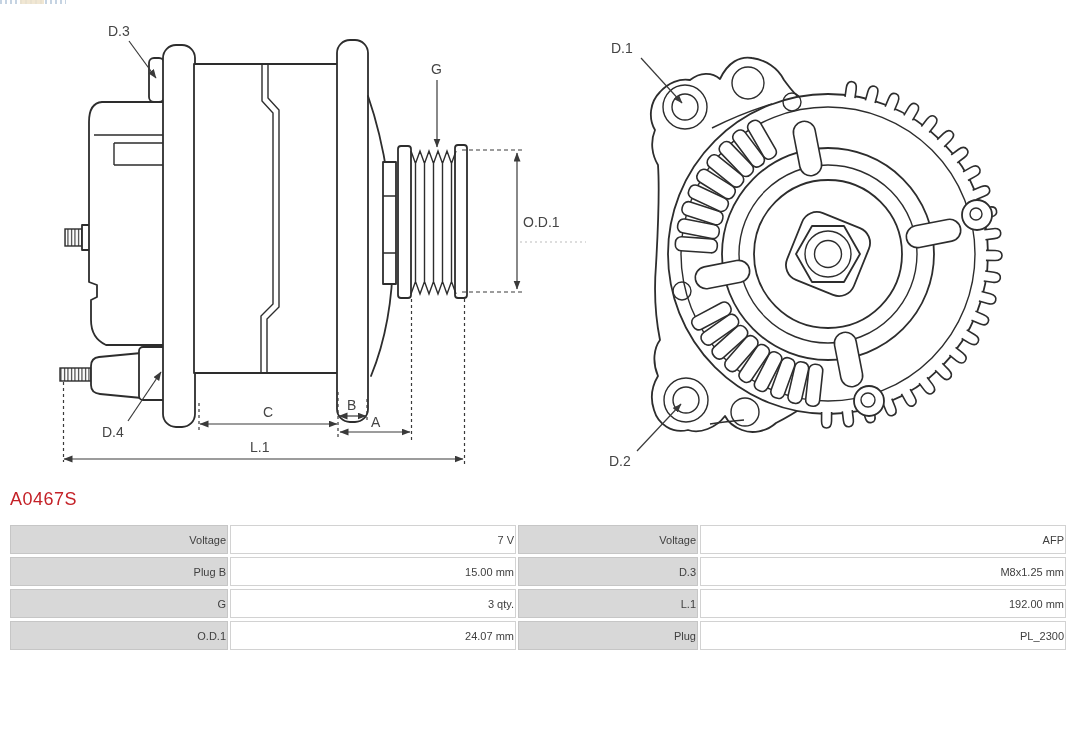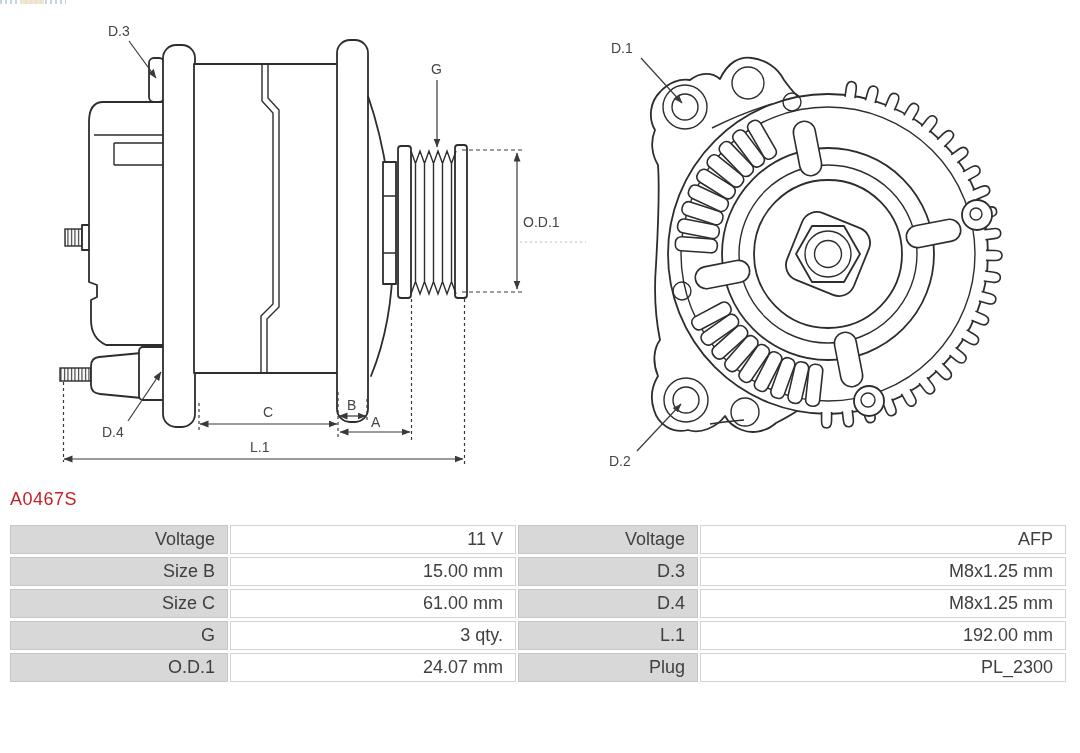--- a/index.html
+++ b/index.html
@@ -10,22 +10,22 @@
   svg{display:block;}
   .outline{fill:#ffffff;stroke:#2d2d2d;stroke-width:1.8;stroke-linejoin:round;}
   .stroke{fill:none;stroke:#2d2d2d;stroke-width:1.8;stroke-linejoin:round;stroke-linecap:round;}
   .thin{fill:none;stroke:#2d2d2d;stroke-width:1.4;}
   .dim{fill:none;stroke:#3a3a3a;stroke-width:1.2;}
   .dot{fill:none;stroke:#3a3a3a;stroke-width:1.2;stroke-dasharray:3 3;}
   .faint{fill:none;stroke:#bcbcbc;stroke-width:1.2;stroke-dasharray:2 3;}
   .lab{fill:#454545;font-size:14px;font-family:"Liberation Sans",sans-serif;}
   .part-number{margin:3px 0 12px 10px;font-size:18px;letter-spacing:.5px;color:#c42127;}
   table.spec{border-collapse:separate;border-spacing:2px 3px;width:1056px;margin:4px 0 0 8px;table-layout:fixed;}
-  table.spec td{height:27px;font-size:18px;color:#404040;text-align:right;
-    padding:0 12px;background:#fff;border:1px solid #d2d2d2;white-space:nowrap;overflow:hidden;}
+  table.spec td{height:27px;font-size:11px;color:#404040;text-align:right;
+    padding:0 1px;background:#fff;border:1px solid #d2d2d2;white-space:nowrap;overflow:hidden;}
   table.spec td.lbl{background:#d8d8d8;border-color:#c6c6c6;}
 </style>
 </head>
 <body>
 
 <div class="corner-artifact">
     <span class="tan"></span>
   </div>
 
 <svg width="1080" height="486" viewBox="0 0 1080 486">
@@ -193,34 +193,28 @@
 <table class="spec">
   <colgroup>
       <col style="width:218px">
       <col style="width:286px">
       <col style="width:180px">
       <col style="width:366px">
     </colgroup>
   <tbody>
     <tr>
       <td class="lbl">Voltage</td>
-      <td>11 V</td>
+      <td>7 V</td>
       <td class="lbl">Voltage</td>
       <td>AFP</td>
     </tr>
     <tr>
-      <td class="lbl">Size B</td>
+      <td class="lbl">Plug B</td>
       <td>15.00 mm</td>
       <td class="lbl">D.3</td>
-      <td>M8x1.25 mm</td>
-    </tr>
-    <tr>
-      <td class="lbl">Size C</td>
-      <td>61.00 mm</td>
-      <td class="lbl">D.4</td>
       <td>M8x1.25 mm</td>
     </tr>
     <tr>
       <td class="lbl">G</td>
       <td>3 qty.</td>
       <td class="lbl">L.1</td>
       <td>192.00 mm</td>
     </tr>
     <tr>
       <td class="lbl">O.D.1</td>

